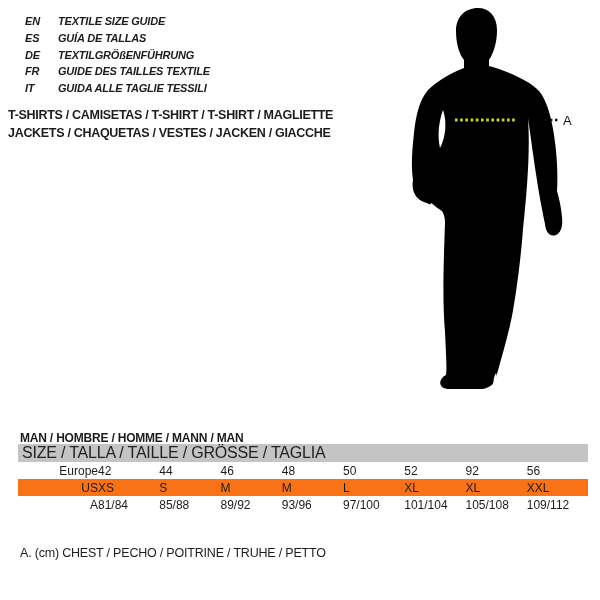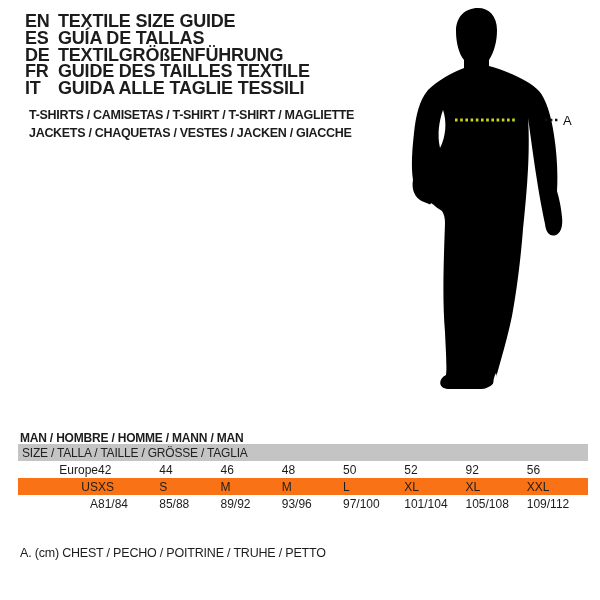--- a/index.html
+++ b/index.html
@@ -1,34 +1,34 @@
 <!DOCTYPE html>
 <html><head>
 <meta charset="utf-8">
 <style>
   html,body{margin:0;padding:0;}
   body{
     width:600px;height:600px;position:relative;background:#ffffff;
     font-family:"Liberation Sans", sans-serif;color:#1c1c1c;overflow:hidden;
   }
-  .lang-list{position:absolute;top:13px;left:25px;font-size:18px;font-weight:bold;letter-spacing:-0.2px;}
+  .lang-list{position:absolute;top:13px;left:25px;font-size:11px;font-weight:bold;letter-spacing:-0.2px;font-style:italic;}
   .lang-row{height:16.8px;line-height:16.8px;white-space:nowrap;}
   .lang-code{display:inline-block;width:33px;}
-  .categories{position:absolute;top:106px;left:29px;font-size:12.5px;font-weight:bold;letter-spacing:-0.3px;}
+  .categories{position:absolute;top:106px;left:8px;font-size:12.5px;font-weight:bold;letter-spacing:-0.3px;}
   .cat-line{height:18px;line-height:18px;white-space:nowrap;}
   .figure-wrap{position:absolute;left:390px;top:2px;width:200px;height:400px;}
   .section-title{position:absolute;top:431px;left:20px;font-size:12px;font-weight:bold;letter-spacing:-0.2px;}
   .size-table{
     position:absolute;top:444px;left:18px;width:570px;
     border-collapse:collapse;table-layout:fixed;font-size:12px;color:#1c1c1c;
   }
   .size-table col.c-label{width:80px;}
   .size-table th{
     background:#c4c4c4;text-align:left;font-weight:normal;height:17px;
-    padding:0 4px 0 4px;font-size:12px;letter-spacing:-0.2px;color:#222;
+    padding:0 4px 0 4px;font-size:16px;letter-spacing:-0.2px;color:#222;
   }
   .size-table td{height:17px;text-align:left;padding:0;font-weight:normal;}
   .size-table td.lbl{text-align:right;padding-left:4px;}
   .size-table tr.shaded td{background:#f97316;}
   .footnote{position:absolute;top:546px;left:20px;font-size:12.5px;font-weight:normal;letter-spacing:-0.2px;}
   svg text{font-family:"Liberation Sans", sans-serif;}
 </style>
 </head>
 <body>
 

